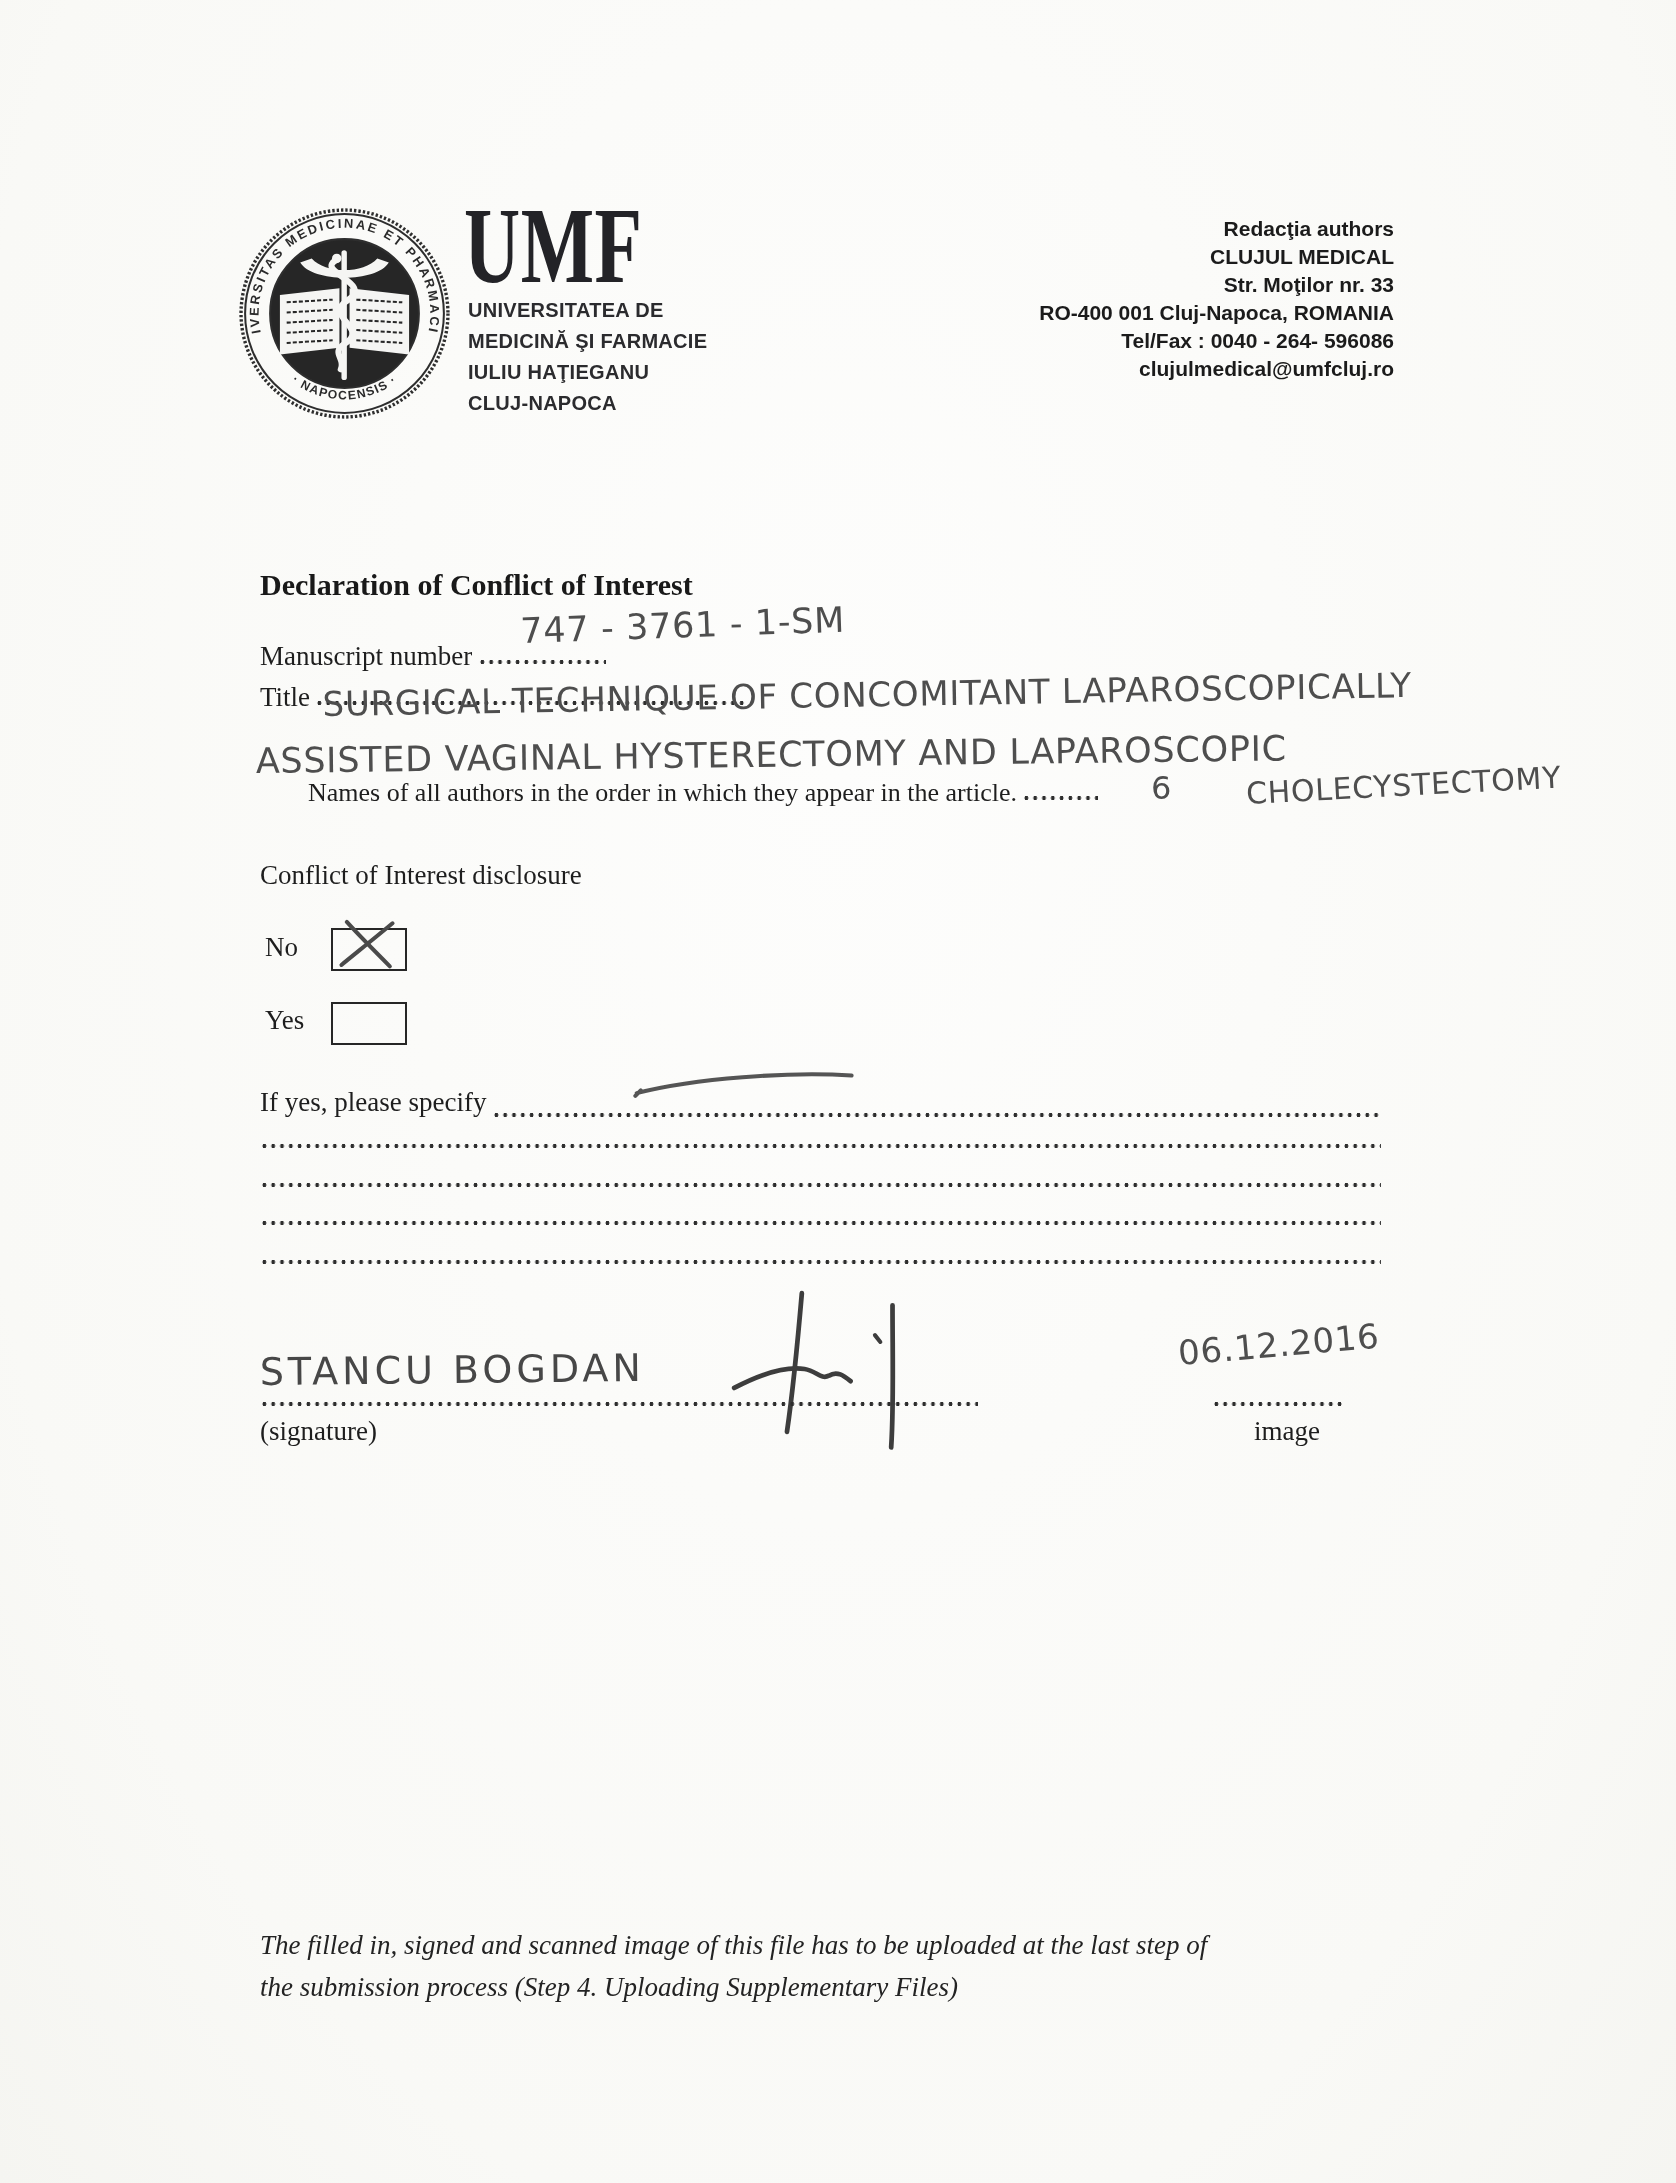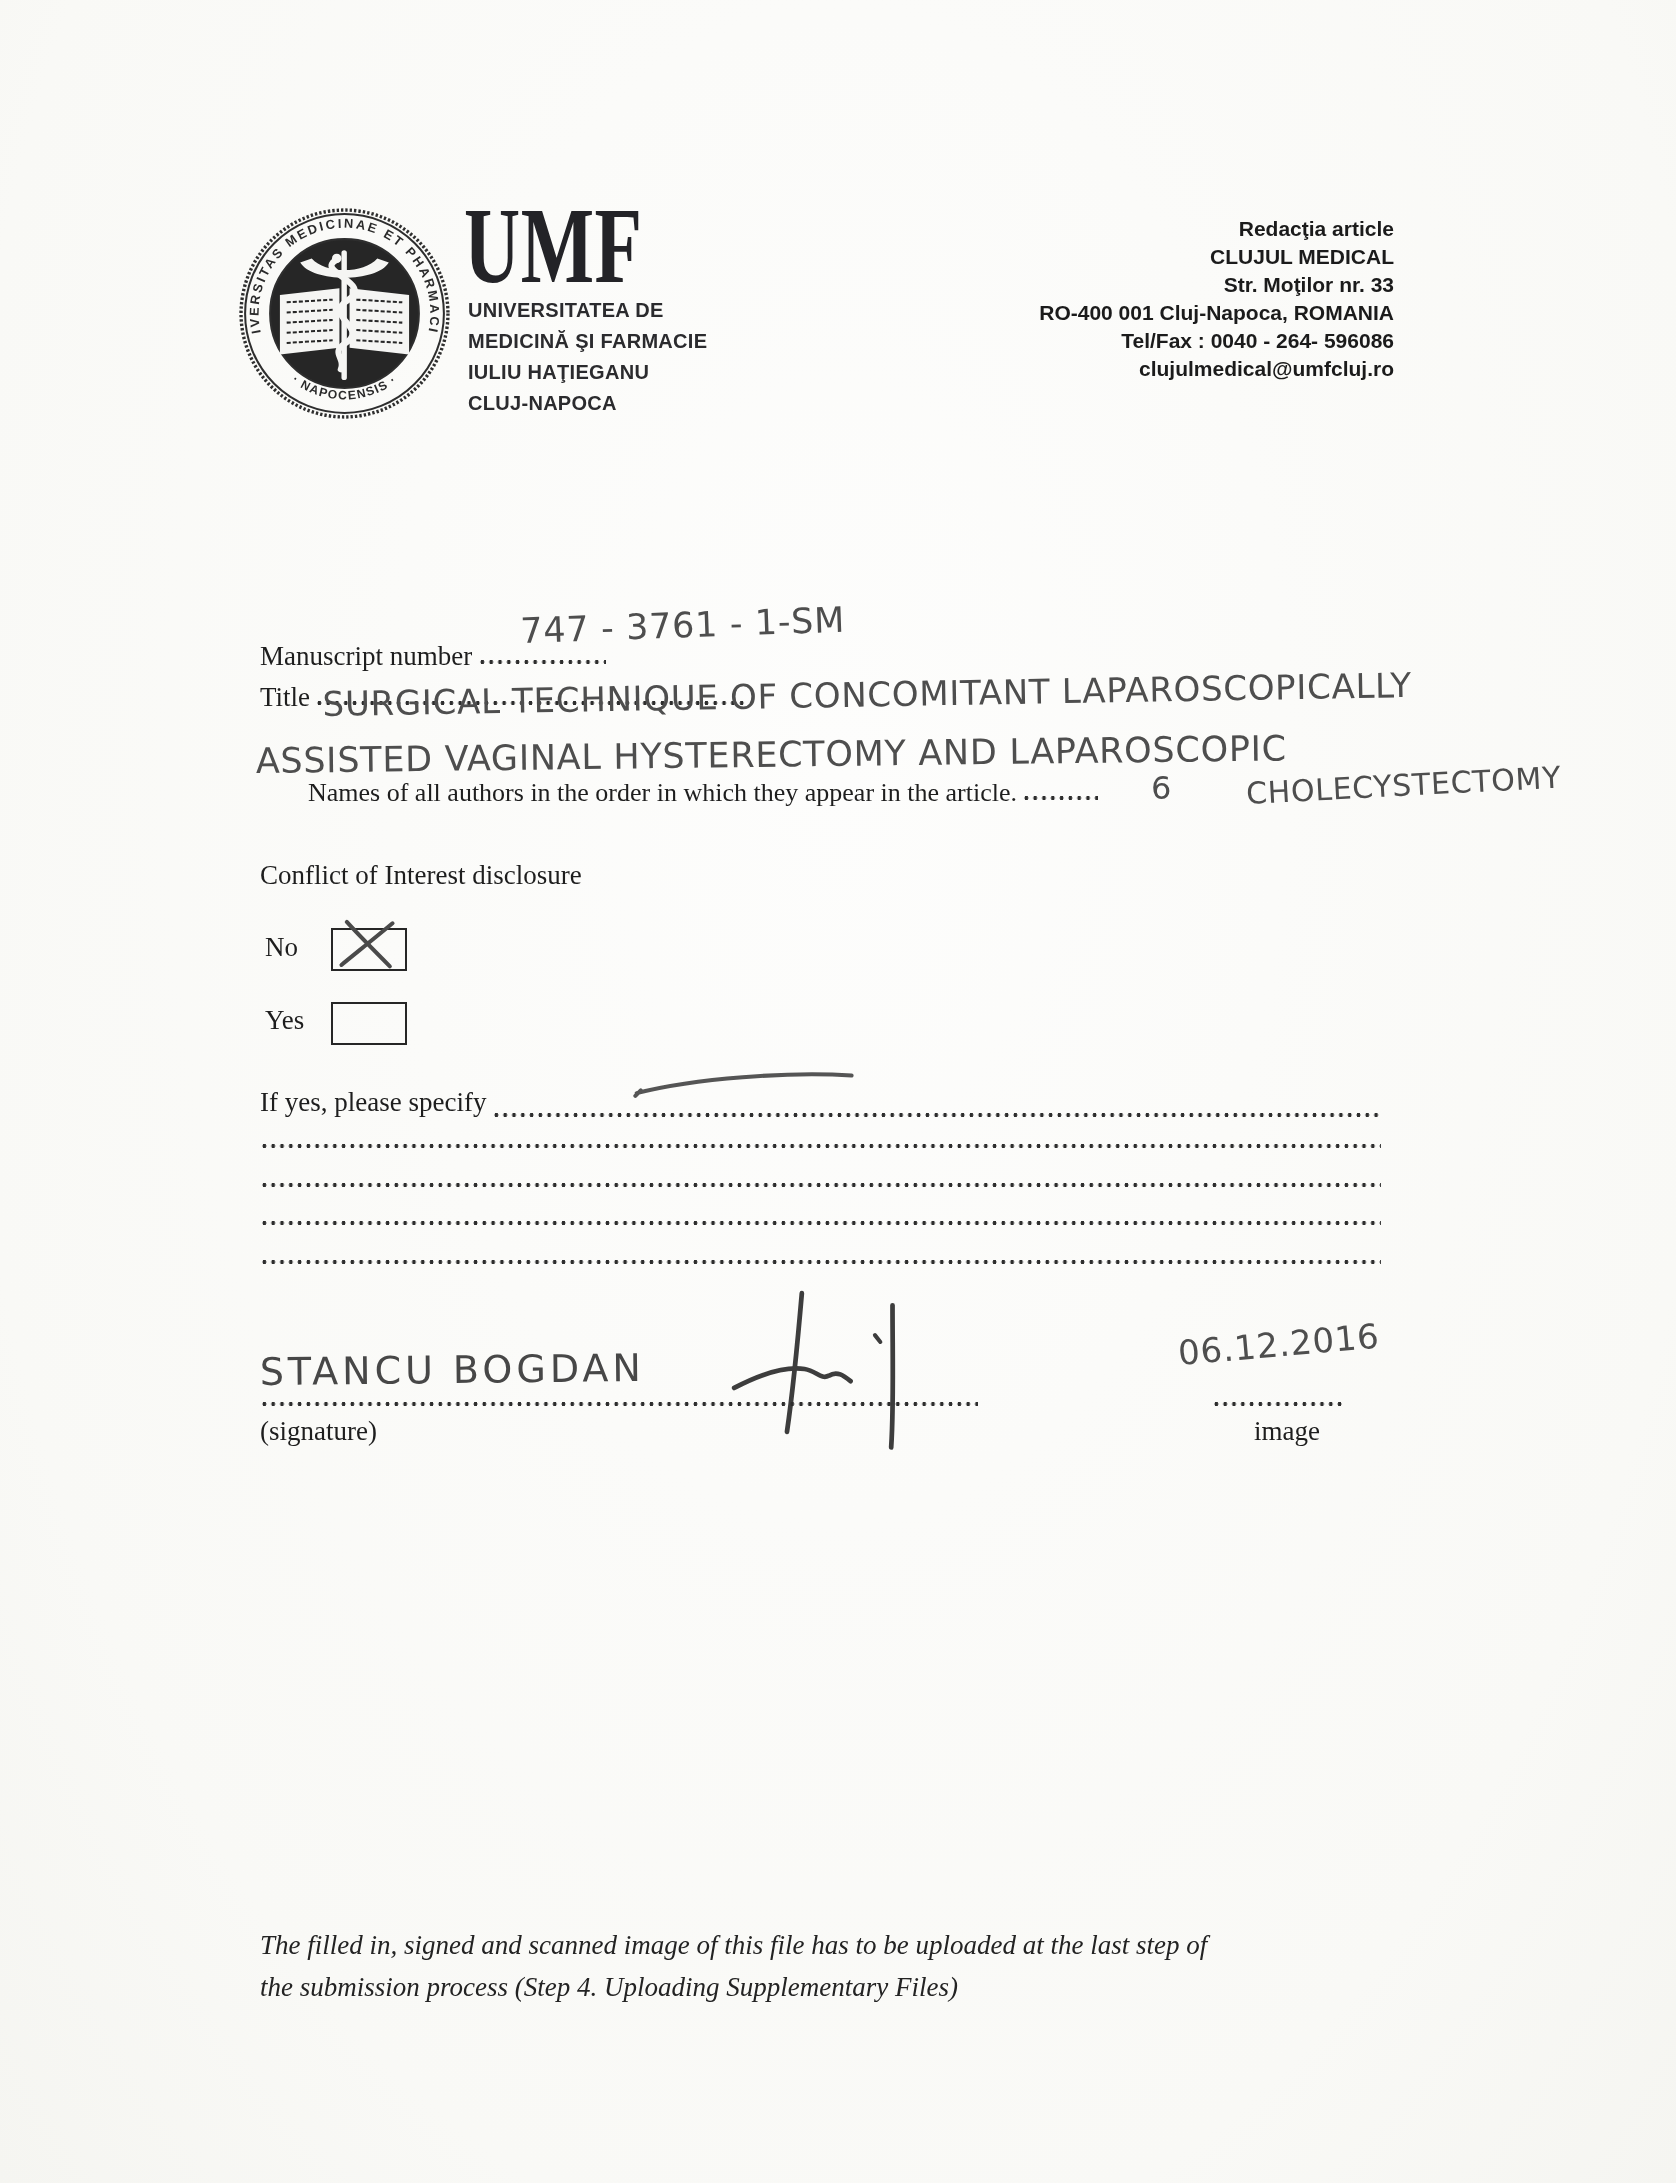--- a/index.html
+++ b/index.html
@@ -122,28 +122,29 @@
 
   <div class="umf">UMF</div>
   <div class="univ">
     <div>UNIVERSITATEA DE</div>
     <div>MEDICINĂ ŞI FARMACIE</div>
     <div>IULIU HAŢIEGANU</div>
     <div>CLUJ-NAPOCA</div>
   </div>
 
   <div class="addr">
-    <div>Redacţia article</div>
+    <div>Redacţia authors</div>
     <div>CLUJUL MEDICAL</div>
     <div>Str. Moţilor nr. 33</div>
     <div>RO-400 001 Cluj-Napoca, ROMANIA</div>
     <div>Tel/Fax : 0040 - 264- 596086</div>
     <div>clujulmedical@umfcluj.ro</div>
   </div>
 
+  <div class="heading">Declaration of Conflict of Interest</div>
 
   <div class="row" style="top:641px;">
     <span class="plabel">Manuscript number</span><span class="dots" style="width:128px;"></span>
   </div>
   <div class="hw hw-manuscript">747 - 3761 - 1-SM</div>
 
   <div class="row" style="top:682px;">
     <span class="plabel">Title</span><span class="dots" style="width:433px;"></span>
   </div>
   <div class="hw hw-title1">SURGICAL TECHNIQUE OF CONCOMITANT LAPAROSCOPICALLY</div>

